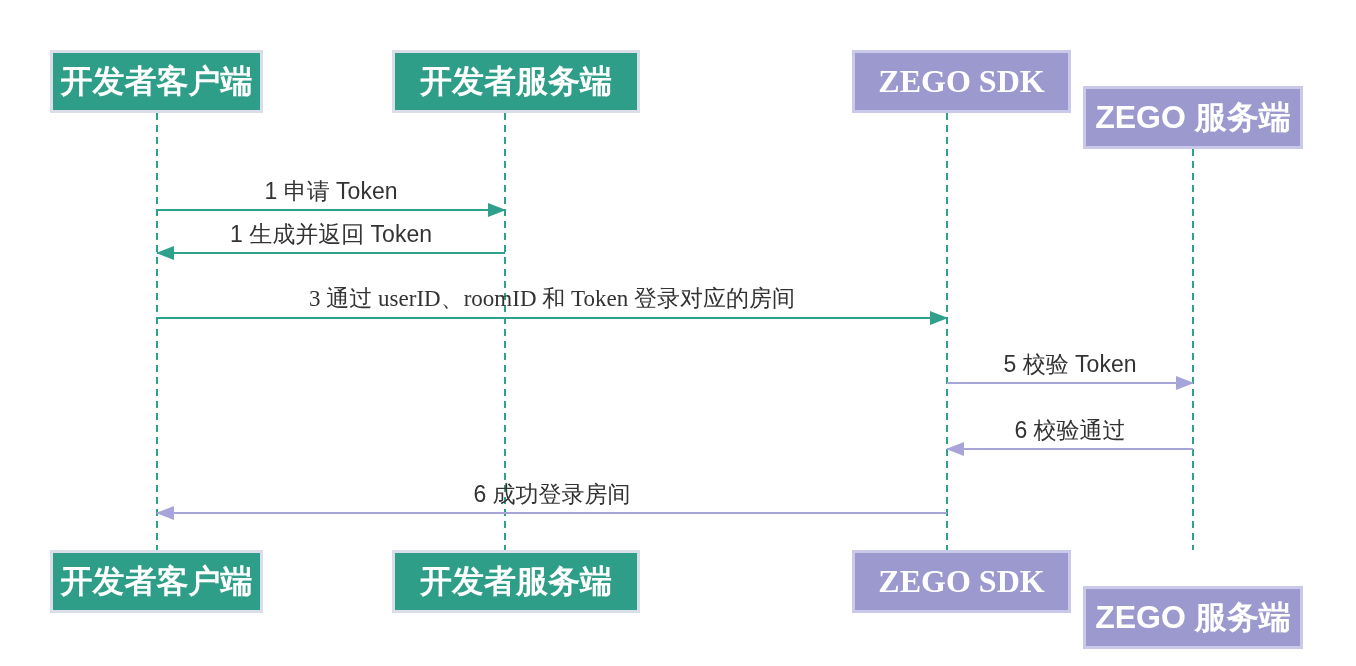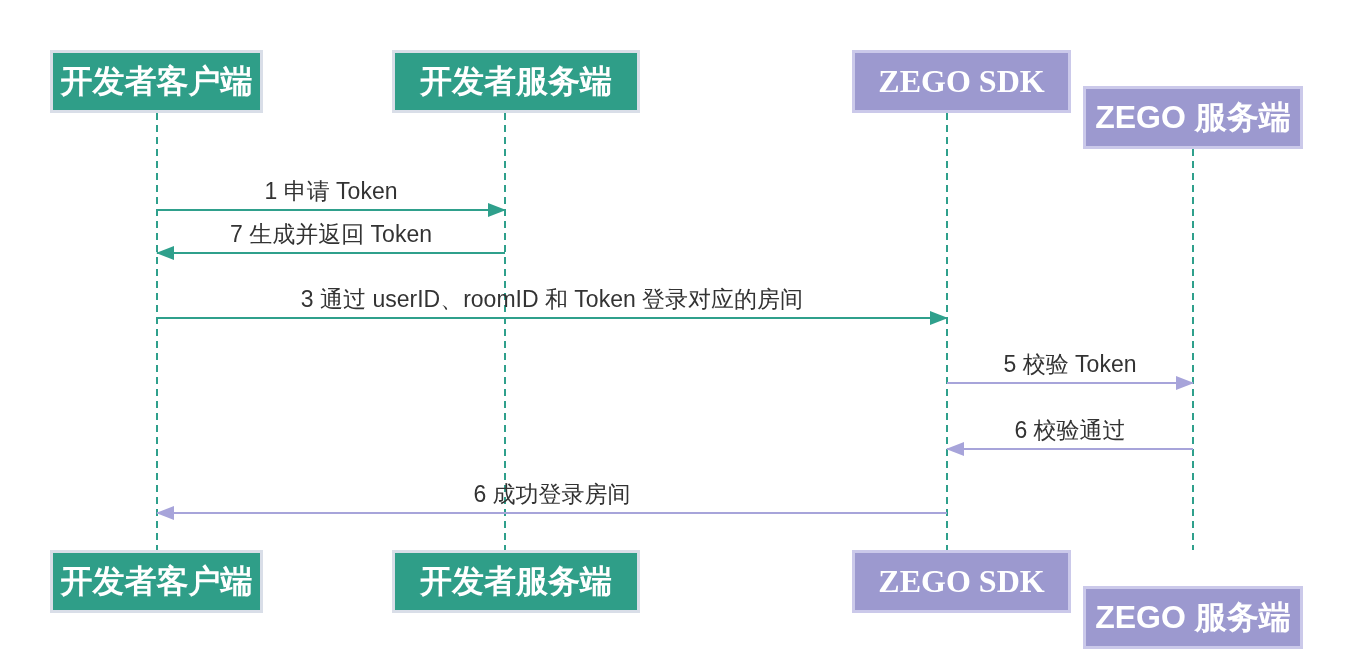--- a/index.html
+++ b/index.html
@@ -62,21 +62,21 @@
   .message.rtl .msg-line::after{left:-1px;border-right:18px solid currentColor;}
   
   .ll-a{left:156px;} .ll-b{left:504px;} .ll-c{left:946px;} .ll-d{left:1192px;}
   .actor-a{left:50px;width:213px;}
   .actor-b{left:392px;width:248px;}
   .actor-c{left:852px;width:219px;font-family:Liberation Serif, serif;}
   .actor-d{left:1083px;width:220px;margin-top:36px;}
   .actor.top{top:50px;} .actor.bottom{top:550px;}
   .msg-1{left:157px;width:348px;top:152px;margin-top:24px;}
   .msg-2{left:157px;width:348px;top:219px;}
-  .msg-3{left:157px;width:790px;top:284px;}
+  .msg-3{left:157px;width:790px;top:284px;font-family:Liberation Serif, serif;}
   .msg-4{left:947px;width:246px;top:349px;}
   .msg-5{left:947px;width:246px;top:415px;}
   .msg-6{left:157px;width:790px;top:479px;}
 </style>
 </head>
 <body>
 
 <div class="diagram">
 
   <div class="lifeline ll-a"></div>
@@ -93,21 +93,21 @@
   <div class="actor green bottom actor-b">开发者服务端</div>
   <div class="actor purple bottom actor-c">ZEGO SDK</div>
   <div class="actor purple bottom actor-d">ZEGO 服务端</div>
 
   <div class="message teal ltr msg-1">
     <div class="msg-label">1 申请 Token</div>
     <div class="msg-line"></div>
   </div>
 
   <div class="message teal rtl msg-2">
-    <div class="msg-label">7 生成并返回 Token</div>
+    <div class="msg-label">1 生成并返回 Token</div>
     <div class="msg-line"></div>
   </div>
 
   <div class="message teal ltr msg-3">
     <div class="msg-label">3 通过 userID、roomID 和 Token 登录对应的房间</div>
     <div class="msg-line"></div>
   </div>
 
   <div class="message purple ltr msg-4">
     <div class="msg-label">5 校验 Token</div>

